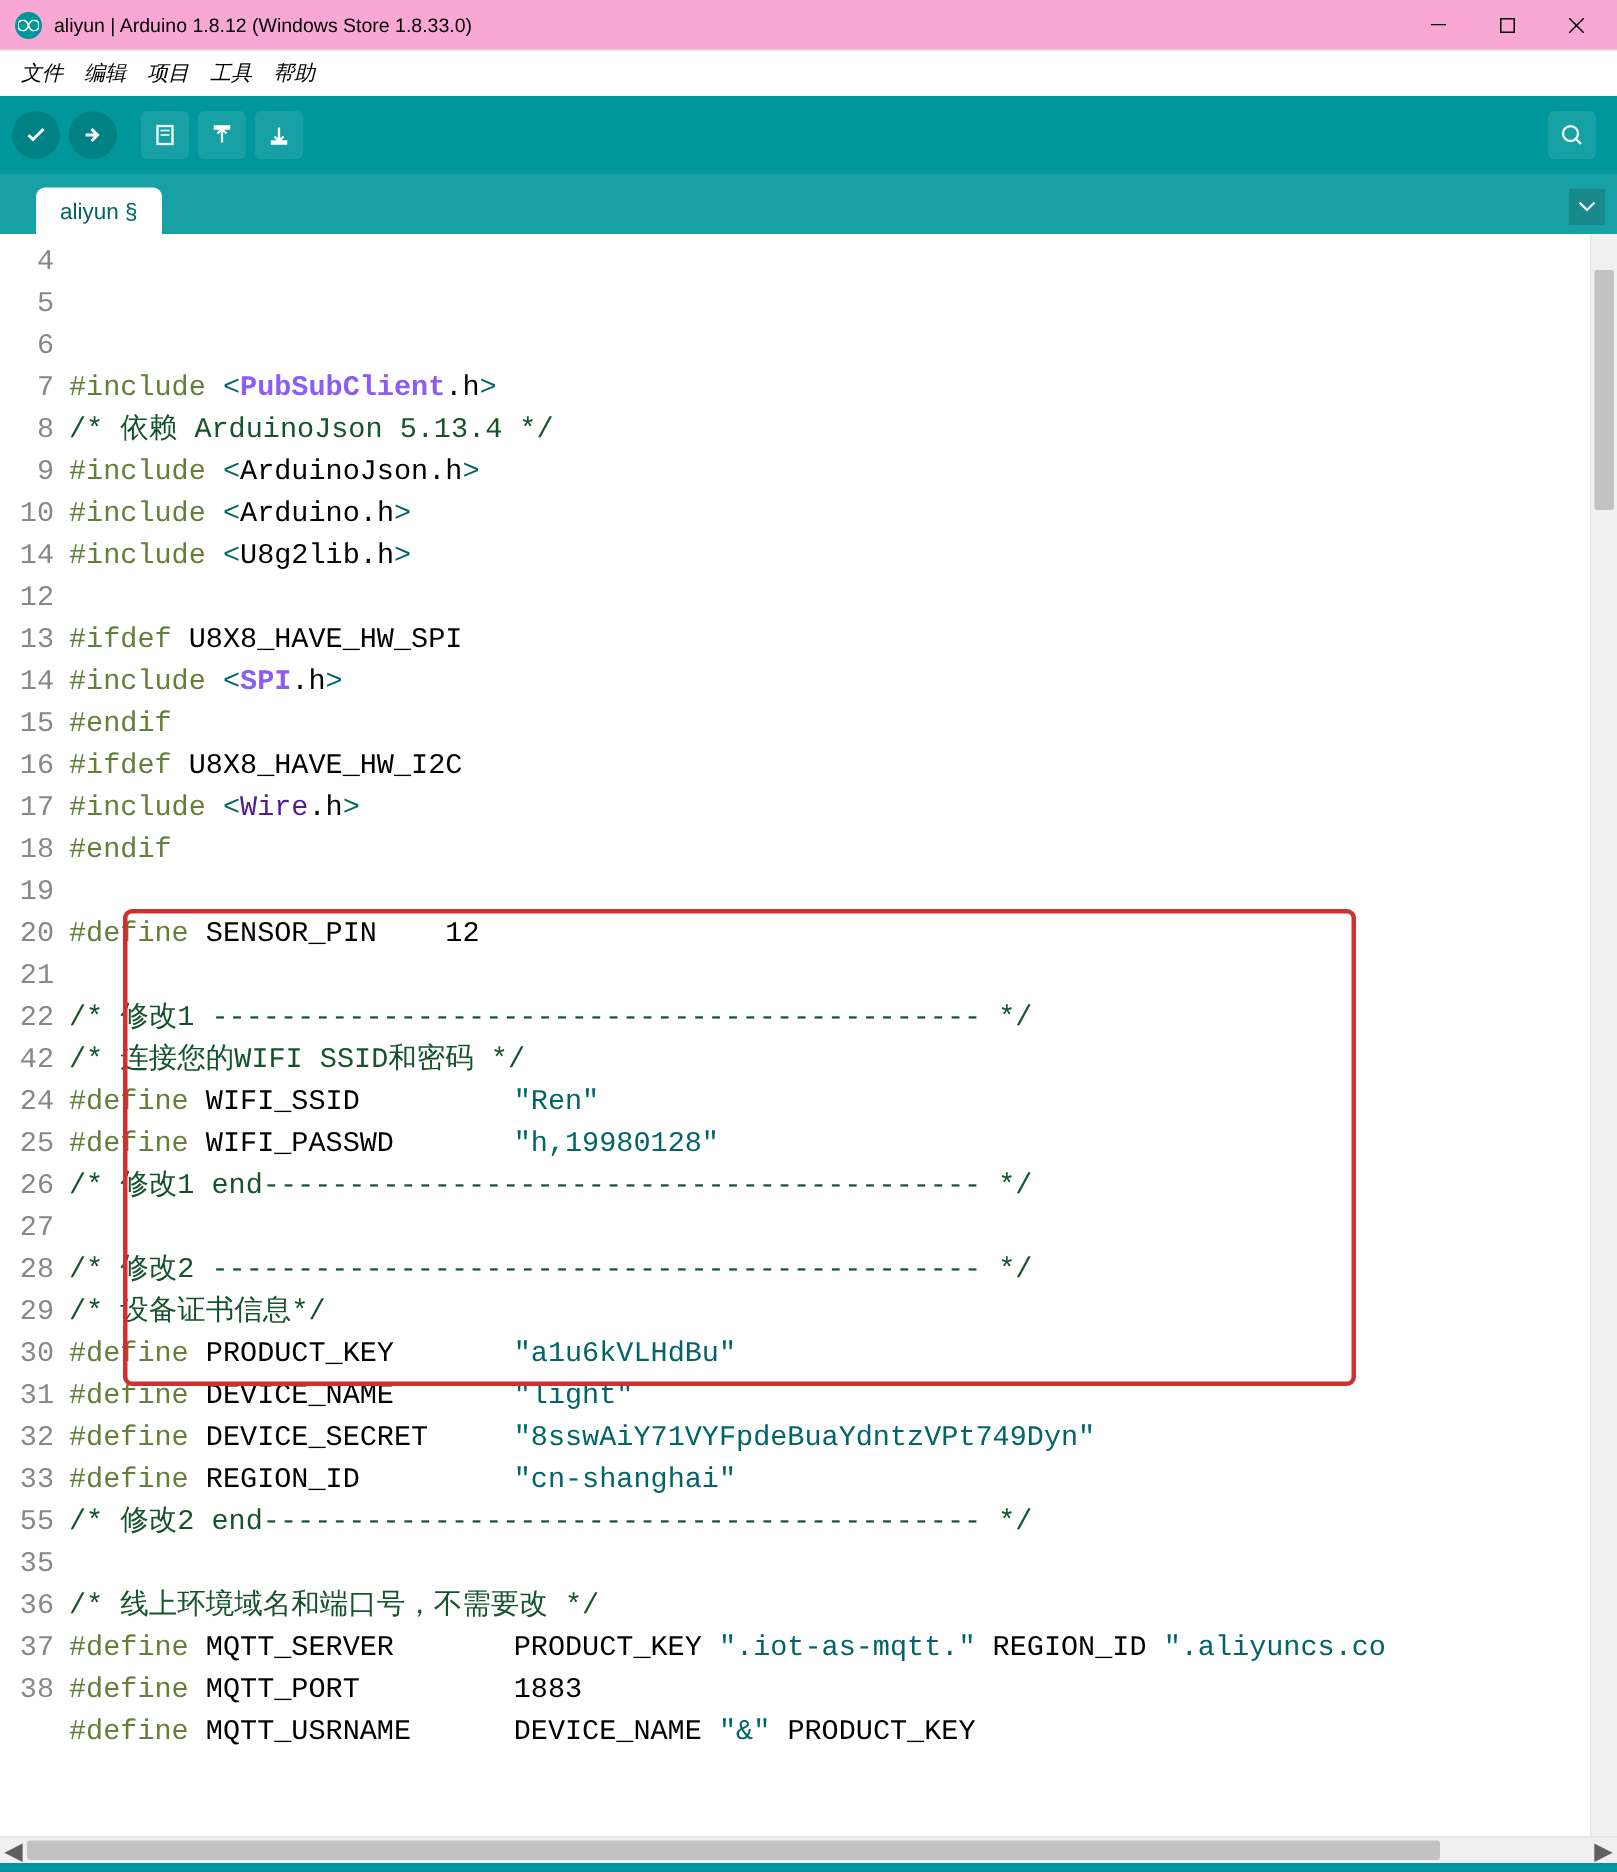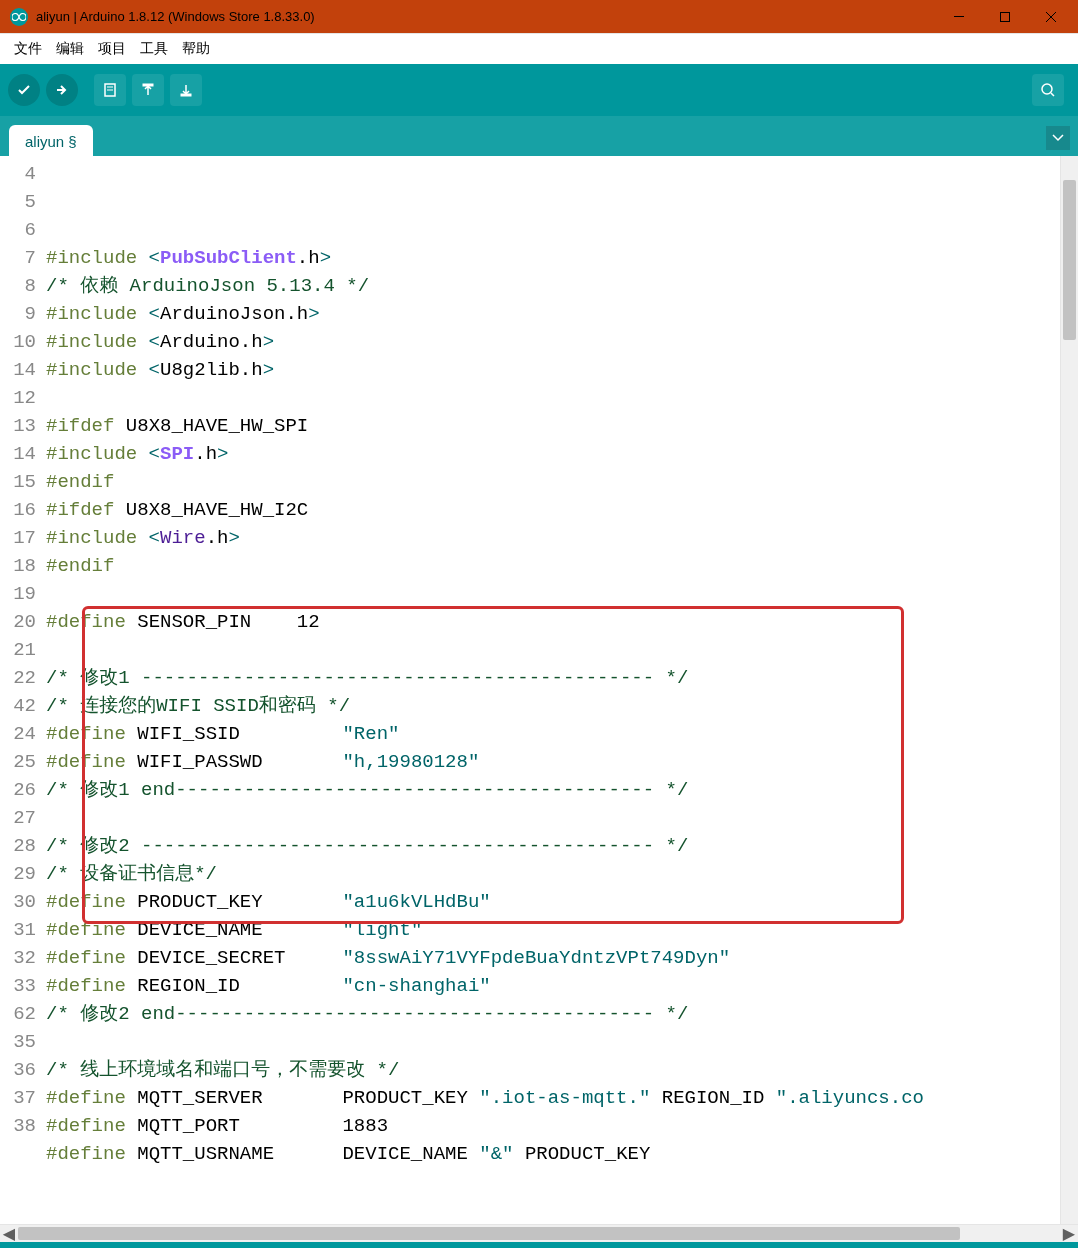--- a/index.html
+++ b/index.html
@@ -1,31 +1,31 @@
 <!DOCTYPE html>
 <html><head>
   <meta charset="utf-8">
   <style>
     * { margin: 0; padding: 0; box-sizing: border-box; }
     body { font-family: "Segoe UI", Arial, sans-serif; background: #fff; width: 1078px; height: 1248px; overflow: hidden; display: flex; flex-direction: column; }
-    .titlebar { height: 34px; display: flex; align-items: center; padding: 0 4px 0 10px; background: #c2410c; border-bottom: 1px solid #e5e5e5; }
+    .titlebar { height: 34px; display: flex; align-items: center; padding: 0 4px 0 10px; background: #f9a8d4; border-bottom: 1px solid #e5e5e5; }
     .titlebar .logo { width: 18px; height: 18px; border-radius: 50%; background: #00979c; display: flex; align-items: center; justify-content: center; margin-right: 8px; }
     .titlebar .logo svg { width: 14px; height: 8px; }
     .titlebar .title-text { font-size: 13px; color: #000; flex: 1; }
     .titlebar .win-btns { display: flex; }
     .titlebar .win-btn { width: 46px; height: 34px; display: flex; align-items: center; justify-content: center; font-size: 12px; color: #000; }
-    .menubar { height: 30px; display: flex; align-items: center; padding: 0 8px; gap: 2px; background: #fff; }
+    .menubar { height: 30px; display: flex; align-items: center; padding: 0 8px; gap: 2px; background: #fff; font-style: italic; }
     .menubar .menu-item { font-size: 14px; color: #000; padding: 2px 6px; }
     .toolbar { height: 52px; background: #00979c; display: flex; align-items: center; padding: 0 8px; }
     .toolbar .tbtn { width: 32px; height: 32px; border-radius: 50%; background: #008184; margin-right: 6px; display: flex; align-items: center; justify-content: center; }
     .toolbar .tbtn.sq { border-radius: 4px; background: #17a1a5; }
     .toolbar .tbtn svg { fill: #fff; stroke: #fff; }
     .toolbar .spacer { flex: 1; }
     .tabbar { height: 40px; background: #17a1a5; display: flex; align-items: flex-end; padding: 0 8px; }
-    .tabbar .tab { background: #fff; padding: 8px 16px 6px 16px; border-radius: 6px 6px 0 0; font-size: 15px; color: #006468; margin-left: 1px; }
+    .tabbar .tab { background: #fff; padding: 8px 16px 6px 16px; border-radius: 6px 6px 0 0; font-size: 15px; color: #006468; margin-left: 16px; }
     .tabbar .spacer { flex: 1; }
     .tabbar .dropdown { width: 24px; height: 24px; background: #17898d; margin-bottom: 6px; display: flex; align-items: center; justify-content: center; }
     .editor-area { flex: 1; display: flex; background: #fff; overflow: hidden; }
     .editor-scroll { flex: 1; overflow: hidden; position: relative; }
     .code-content { font-family: Consolas, "Courier New", monospace; font-size: 19px; line-height: 28px; display: flex; }
     .gutter { text-align: right; padding: 4px 6px 0 6px; color: #888; user-select: none; min-width: 42px; }
     .gutter div { height: 28px; }
     .code { padding: 4px 0 0 4px; white-space: pre; color: #000; position: relative; }
     .code div.line { height: 28px; }
     .kw-green { color: #657e39; }
@@ -157,21 +157,21 @@
           <div>24</div>
           <div>25</div>
           <div>26</div>
           <div>27</div>
           <div>28</div>
           <div>29</div>
           <div>30</div>
           <div>31</div>
           <div>32</div>
           <div>33</div>
-          <div>62</div>
+          <div>55</div>
           <div>35</div>
           <div>36</div>
           <div>37</div>
           <div>38</div>
         </div>
       <div class="code" id="code"><div class="highlight-box" id="hbox" style="top: 450px; left: 40px; width: 822px; height: 318px;"></div>
         
       <div class="line"><span class="kw-green">#include</span><span class="kw-teal"> &lt;</span><span class="kw-orange">PubSubClient</span><span class="kw-black">.h</span><span class="kw-teal">&gt;</span></div><div class="line"><span class="kw-comment">/* 依赖 ArduinoJson 5.13.4 */</span></div><div class="line"><span class="kw-green">#include</span><span class="kw-teal"> &lt;</span><span class="kw-black">ArduinoJson</span><span class="kw-black">.h</span><span class="kw-teal">&gt;</span></div><div class="line"><span class="kw-green">#include</span><span class="kw-teal"> &lt;</span><span class="kw-black">Arduino</span><span class="kw-black">.h</span><span class="kw-teal">&gt;</span></div><div class="line"><span class="kw-green">#include</span><span class="kw-teal"> &lt;</span><span class="kw-black">U8g2lib</span><span class="kw-black">.h</span><span class="kw-teal">&gt;</span></div><div class="line"></div><div class="line"><span class="kw-green">#ifdef</span><span class="kw-black"> U8X8_HAVE_HW_SPI</span></div><div class="line"><span class="kw-green">#include</span><span class="kw-teal"> &lt;</span><span class="kw-orange">SPI</span><span class="kw-black">.h</span><span class="kw-teal">&gt;</span></div><div class="line"><span class="kw-green">#endif</span></div><div class="line"><span class="kw-green">#ifdef</span><span class="kw-black"> U8X8_HAVE_HW_I2C</span></div><div class="line"><span class="kw-green">#include</span><span class="kw-teal"> &lt;</span><span class="kw-orange2">Wire</span><span class="kw-black">.h</span><span class="kw-teal">&gt;</span></div><div class="line"><span class="kw-green">#endif</span></div><div class="line"></div><div class="line"><span class="kw-green">#define</span><span class="kw-black"> SENSOR_PIN    12</span></div><div class="line"></div><div class="line"><span class="kw-comment">/* 修改1 --------------------------------------------- */</span></div><div class="line"><span class="kw-comment">/* 连接您的WIFI SSID和密码 */</span></div><div class="line"><span class="kw-green">#define</span><span class="kw-black"> WIFI_SSID         </span><span class="kw-str">"Ren"</span></div><div class="line"><span class="kw-green">#define</span><span class="kw-black"> WIFI_PASSWD       </span><span class="kw-str">"h,19980128"</span></div><div class="line"><span class="kw-comment">/* 修改1 end------------------------------------------ */</span></div><div class="line"></div><div class="line"><span class="kw-comment">/* 修改2 --------------------------------------------- */</span></div><div class="line"><span class="kw-comment">/* 设备证书信息*/</span></div><div class="line"><span class="kw-green">#define</span><span class="kw-black"> PRODUCT_KEY       </span><span class="kw-str">"a1u6kVLHdBu"</span></div><div class="line"><span class="kw-green">#define</span><span class="kw-black"> DEVICE_NAME       </span><span class="kw-str">"light"</span></div><div class="line"><span class="kw-green">#define</span><span class="kw-black"> DEVICE_SECRET     </span><span class="kw-str">"8sswAiY71VYFpdeBuaYdntzVPt749Dyn"</span></div><div class="line"><span class="kw-green">#define</span><span class="kw-black"> REGION_ID         </span><span class="kw-str">"cn-shanghai"</span></div><div class="line"><span class="kw-comment">/* 修改2 end------------------------------------------ */</span></div><div class="line"></div><div class="line"><span class="kw-comment">/* 线上环境域名和端口号，不需要改 */</span></div><div class="line"><span class="kw-green">#define</span><span class="kw-black"> MQTT_SERVER       PRODUCT_KEY </span><span class="kw-str">".iot-as-mqtt."</span><span class="kw-black"> REGION_ID </span><span class="kw-str">".aliyuncs.co</span></div><div class="line"><span class="kw-green">#define</span><span class="kw-black"> MQTT_PORT         1883</span></div><div class="line"><span class="kw-green">#define</span><span class="kw-black"> MQTT_USRNAME      DEVICE_NAME </span><span class="kw-str">"&amp;"</span><span class="kw-black"> PRODUCT_KEY</span></div><div class="line"></div><div class="line"><span class="kw-comment"></span></div></div>
     </div>
   </div>

